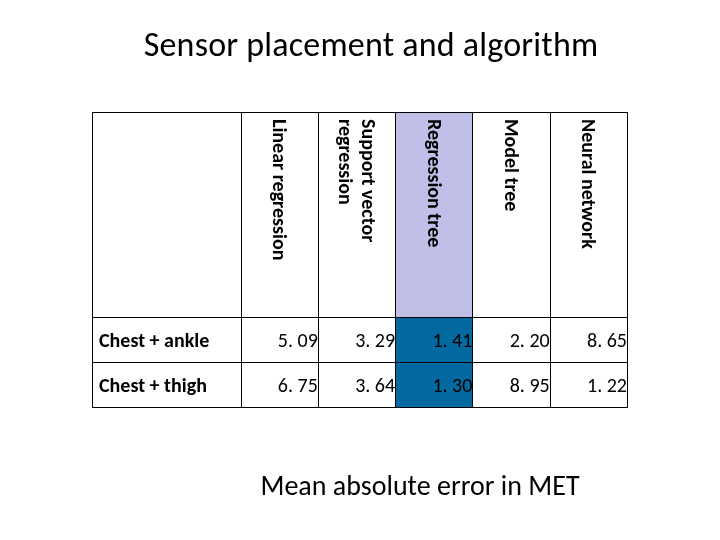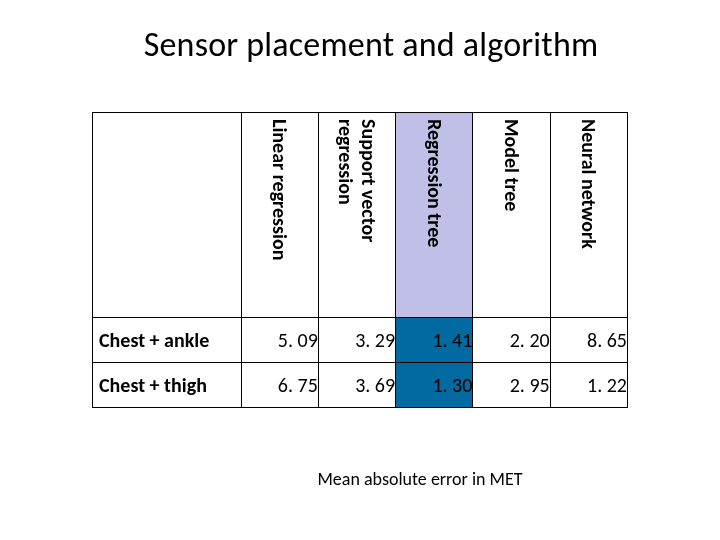--- a/index.html
+++ b/index.html
@@ -84,21 +84,21 @@
   }
   tr.datarow td.highlight {
     background: #0369a1;
   }
   .caption {
     position: absolute;
     top: 468px;
     left: 0;
     width: 100%;
     text-align: center;
-    font-size: 18px;
+    font-size: 28px;
     padding-left: 120px;
     box-sizing: border-box;
   }
 </style>
 </head>
 <body>
 
 <div class="slide">
   <div class="title">Sensor placement and algorithm</div>
 
@@ -135,23 +135,23 @@
         <th class="rowlabel">Chest + ankle</th>
         <td>5. 09</td>
         <td>3. 29</td>
         <td class="highlight">1. 41</td>
         <td>2. 20</td>
         <td>8. 65</td>
       </tr>
       <tr class="datarow">
         <th class="rowlabel">Chest + thigh</th>
         <td>6. 75</td>
-        <td>3. 69</td>
+        <td>3. 64</td>
         <td class="highlight">1. 30</td>
-        <td>2. 95</td>
+        <td>8. 95</td>
         <td>1. 22</td>
       </tr>
     </tbody>
       </table>
   </div>
 
   <div class="caption">Mean absolute error in MET</div>
 </div>
 
 </body></html>

